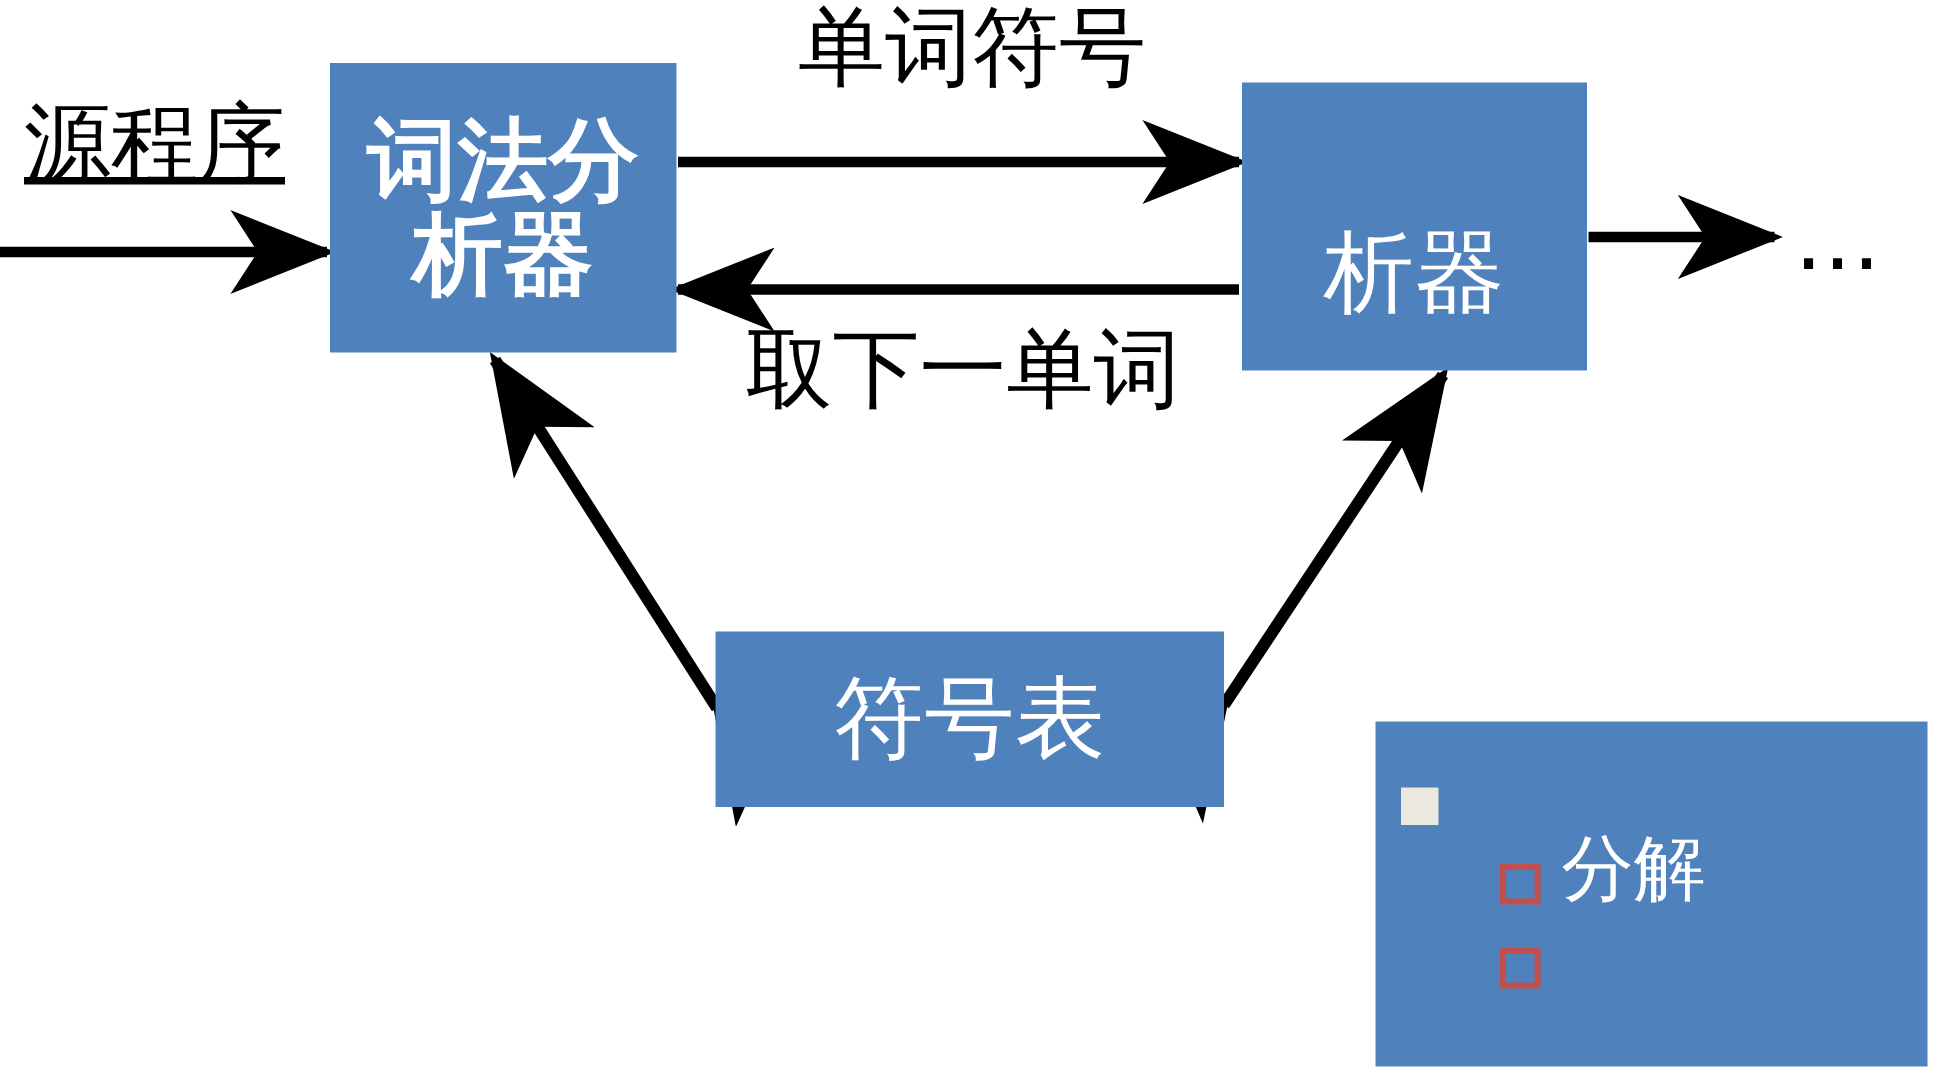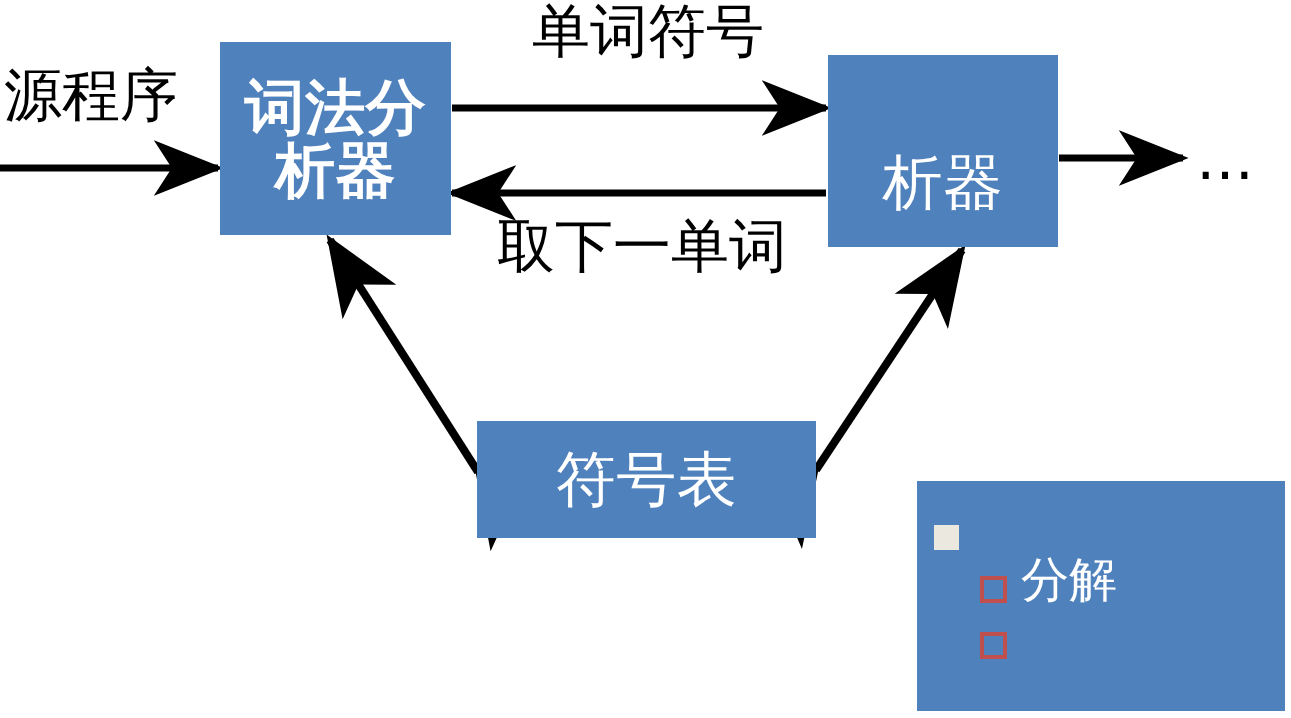--- a/index.html
+++ b/index.html
@@ -67,21 +67,21 @@
     height: 117px;
     font-size: 60px;
   }
   .edge-label {
     position: absolute;
     color: #000000;
     font-size: 58px;
     line-height: 1.0;
     white-space: nowrap;
   }
-  #source-label   { left: 4px;   top: 66px; }
+  #source-label   { left: 16px;   top: 66px; text-decoration: underline; }
   #tokens-label   { left: 516px; top: 2px; margin-left: 16px;  }
   #nexttoken-label{ left: 497px; top: 217px;}
   #ellipsis-label {
     position: absolute;
     left: 1196px;
     top: 130px;
     color: #000000;
     font-size: 58px;
     line-height: 1.0;
     letter-spacing: 2px;
@@ -106,20 +106,21 @@
   #legend-row-0 {
     padding-left: 17px;
     font-size: 54px;
     line-height: 1.06;
   }
   .legend-row.sub {
     padding-left: 63px;
     font-size: 48px;
     line-height: 1.08;
     margin-top: 4px;
+    margin-left: 20px;
   }
   .bullet-filled {
     width: 25px;
     height: 25px;
     background: #EAE8DF;
     flex: 0 0 auto;
     margin-top: 26px;
     margin-right: 16px;
   }
   .bullet-hollow {

